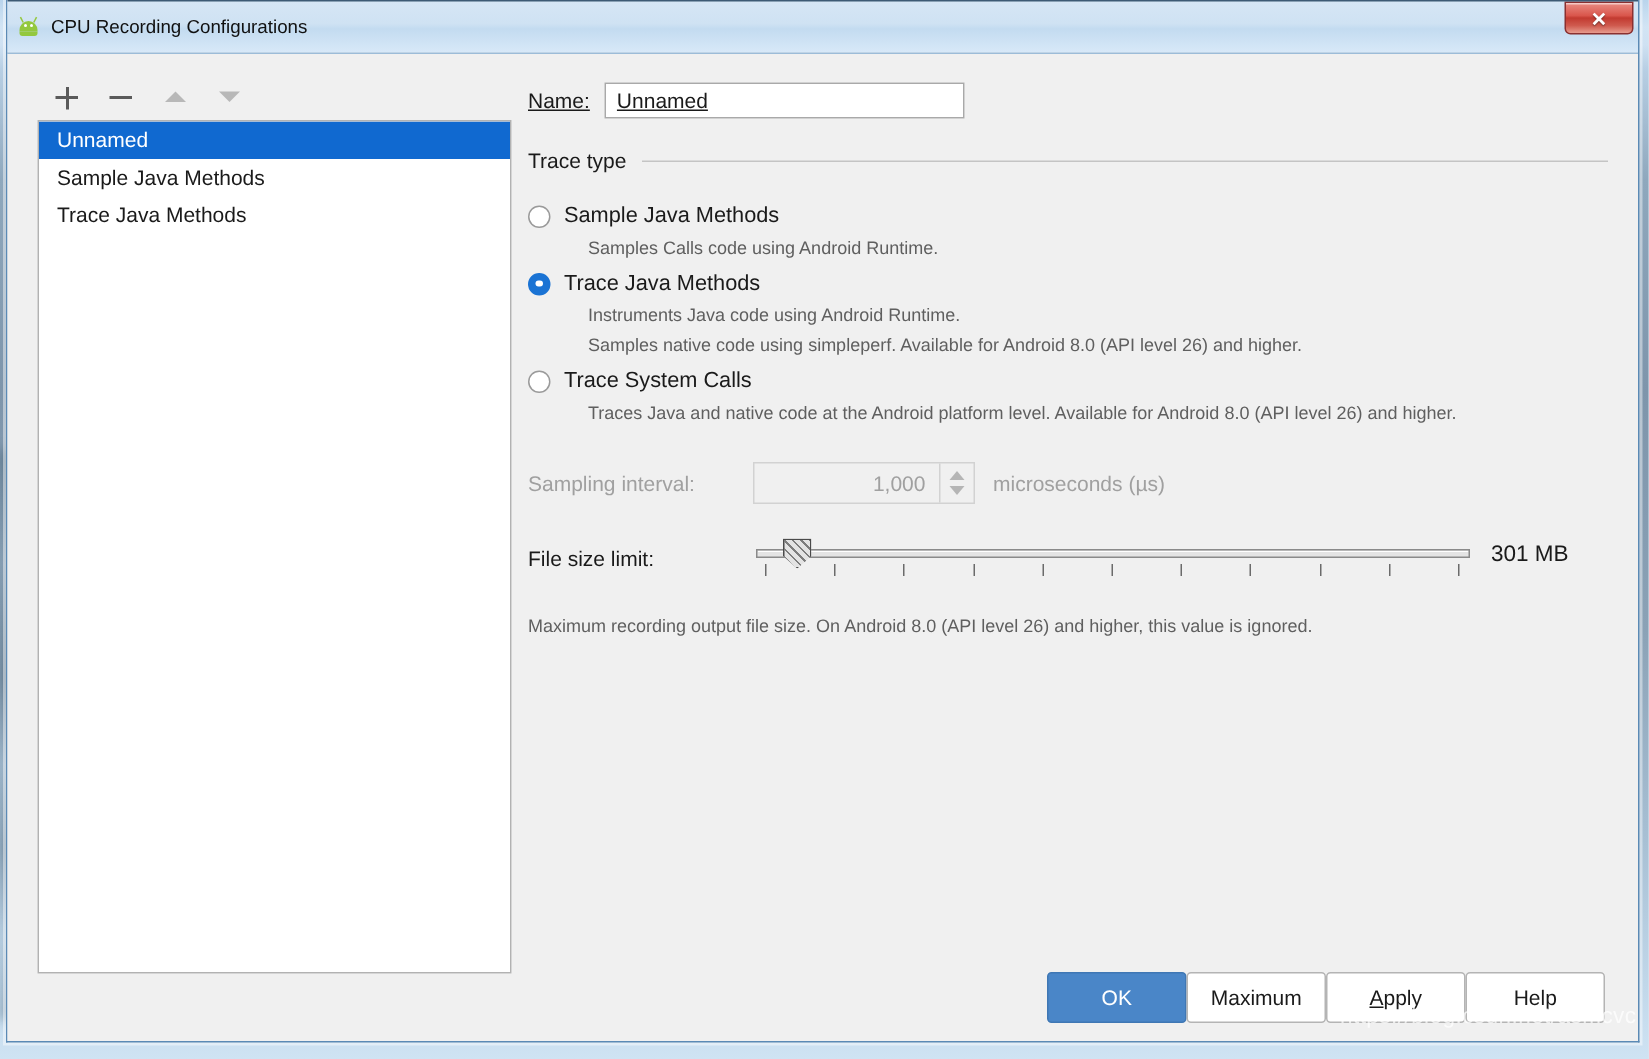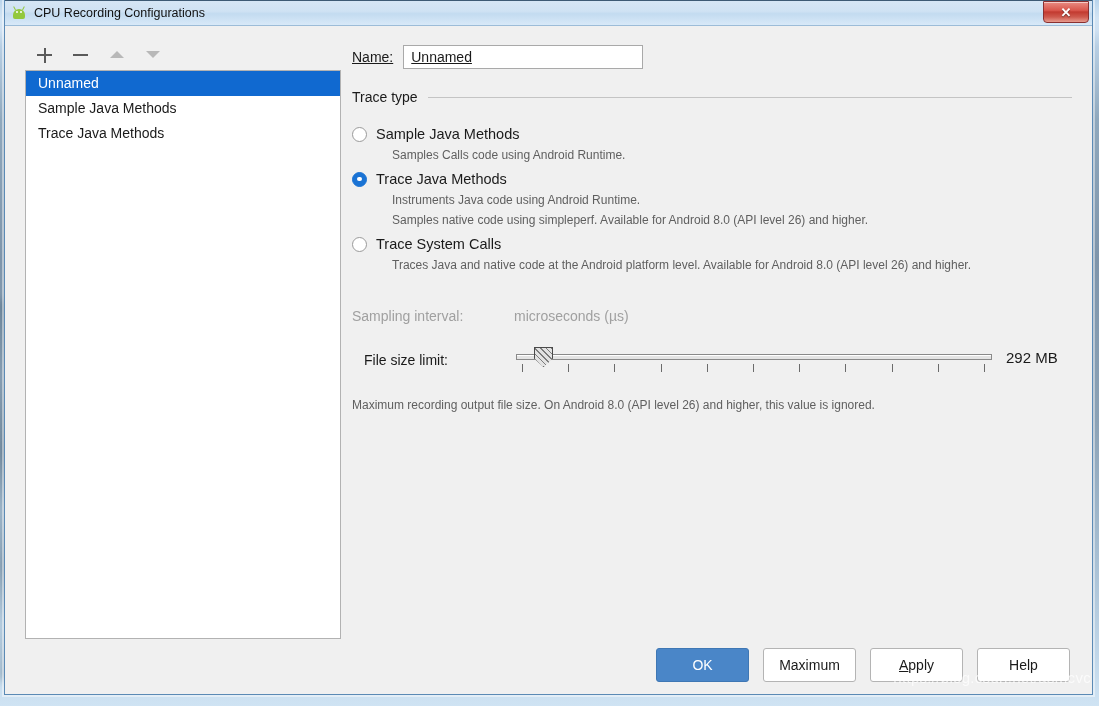--- a/index.html
+++ b/index.html
@@ -62,21 +62,21 @@
     border: 1px solid #5b8ab5;
     border-top: none;
     box-shadow: 0 0 0 2px rgba(255,255,255,.45);
     background: #f0f0f0;
     display: flex;
     flex-direction: column;
   }
 
   
   #titlebar {
-    height: 26px;
+    height: 36px;
     min-height: 26px;
     position: relative;
     background: linear-gradient(to bottom,
        #d6e6f5 0%, #cfe2f3 45%, #c3dbf0 55%, #d8e9f8 100%);
     border-bottom: 1px solid #9cbcd8;
     display: flex;
     align-items: center;
     padding-left: 6px;
     box-sizing: border-box;
   }
@@ -313,21 +313,21 @@
   .radio-desc {
     font-size: 12px;
     color: #5f5f5f;
     margin-left: 40px;
     margin-top: 6px;
   }
 
   .sampling-row {
     display: flex;
     align-items: center;
-    margin-top: 36px;
+    margin-top: 26px;
   }
   .sampling-label {
     font-size: 14px;
     color: #a0a0a0;
     width: 150px;
   }
   .spinner {
     display: flex;
     width: 148px;
     height: 28px;
@@ -370,21 +370,20 @@
   .unit-label {
     font-size: 14px;
     color: #a0a0a0;
     margin-left: 12px;
   }
 
   .filesize-row {
     display: flex;
     align-items: flex-start;
     margin-top: 22px;
-    margin-left: 12px;
   }
   .filesize-label {
     font-size: 14px;
     color: #1a1a1a;
     width: 152px;
     padding-top: 6px;
   }
   .slider {
     position: relative;
     width: 476px;
@@ -440,21 +439,20 @@
     color: #5f5f5f;
     margin-top: 26px;
   }
 
   
   #button-bar {
     position: absolute;
     right: 22px;
     bottom: 12px;
     display: flex;
-    gap: 14px;
   }
   .dlg-btn {
     width: 91px;
     height: 32px;
     border: 1px solid #b4b4b4;
     background: #ffffff;
     border-radius: 3px;
     font-family: "Liberation Sans", sans-serif;
     font-size: 14px;
     color: #1a1a1a;
@@ -548,20 +546,27 @@
       <div class="radio-desc">Samples native code using simpleperf. Available for Android 8.0 (API level 26) and higher.</div>
 
       <div class="radio-row">
         <span class="radio"></span>
         <span class="radio-label">Trace System Calls</span>
       </div>
       <div class="radio-desc">Traces Java and native code at the Android platform level. Available for Android 8.0 (API level 26) and higher.</div>
 
       <div class="sampling-row">
         <div class="sampling-label">Sampling interval:</div>
+        <div class="spinner">
+          <div class="value">1,000</div>
+          <div class="arrows">
+            <i class="up"></i>
+            <i class="down"></i>
+          </div>
+        </div>
         <div class="unit-label">microseconds (µs)</div>
       </div>
 
       <div class="filesize-row">
         <div class="filesize-label">File size limit:</div>
         <div class="slider">
           <div class="track"></div>
           <div class="ticks" id="slider-ticks">
               <i style="left: 6px;"></i>
               <i style="left: 52px;"></i>
@@ -570,21 +575,21 @@
               <i style="left: 191px;"></i>
               <i style="left: 237px;"></i>
               <i style="left: 283px;"></i>
               <i style="left: 329px;"></i>
               <i style="left: 376px;"></i>
               <i style="left: 422px;"></i>
               <i style="left: 468px;"></i>
             </div>
           <div class="thumb" id="slider-thumb" style="left: 18px;"></div>
         </div>
-        <div class="filesize-value">292 MB</div>
+        <div class="filesize-value">301 MB</div>
       </div>
 
       <div class="footnote">Maximum recording output file size. On Android 8.0 (API level 26) and higher, this value is ignored.</div>
     </div>
 
     <div id="button-bar">
       <div class="dlg-btn primary">OK</div>
       <div class="dlg-btn">Maximum</div>
       <div class="dlg-btn">
           <span class="mnemonic">A</span>

